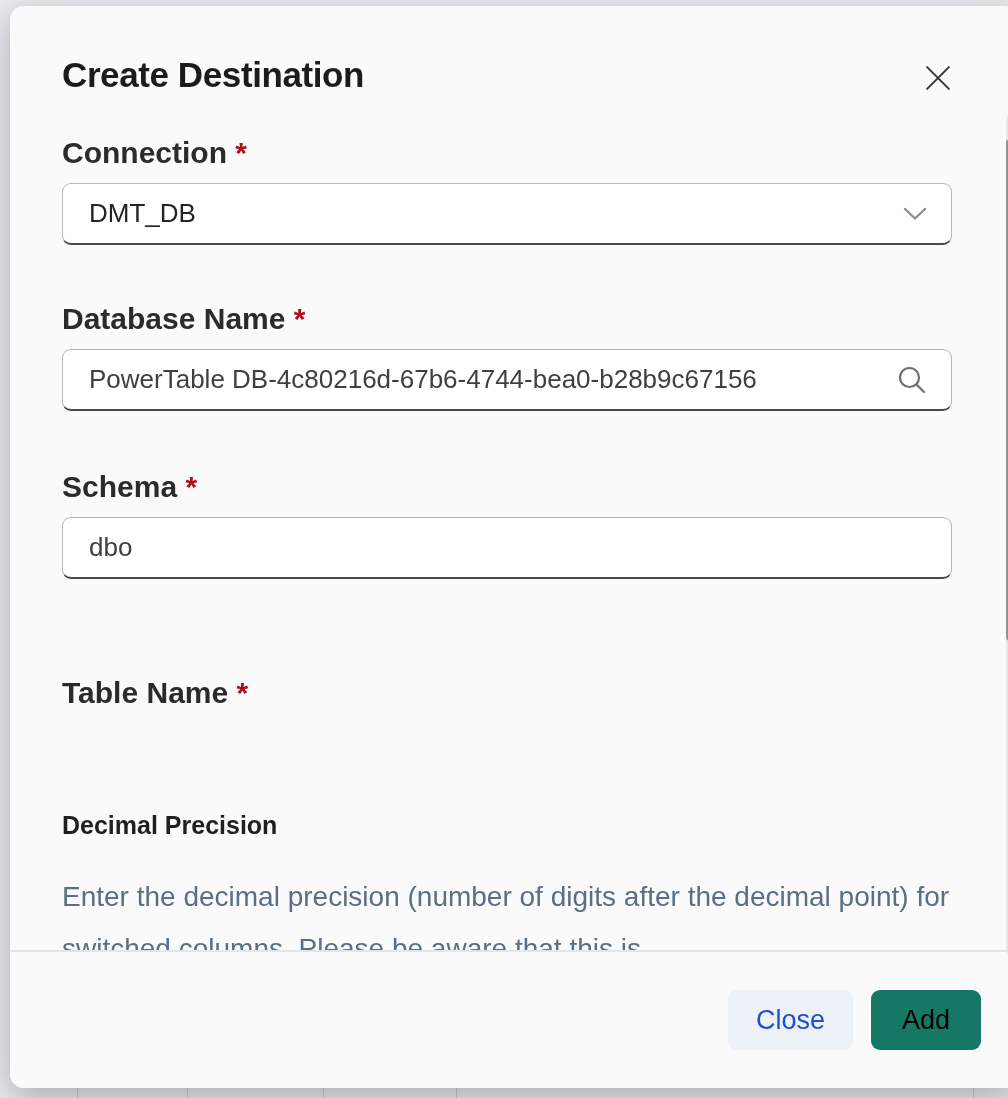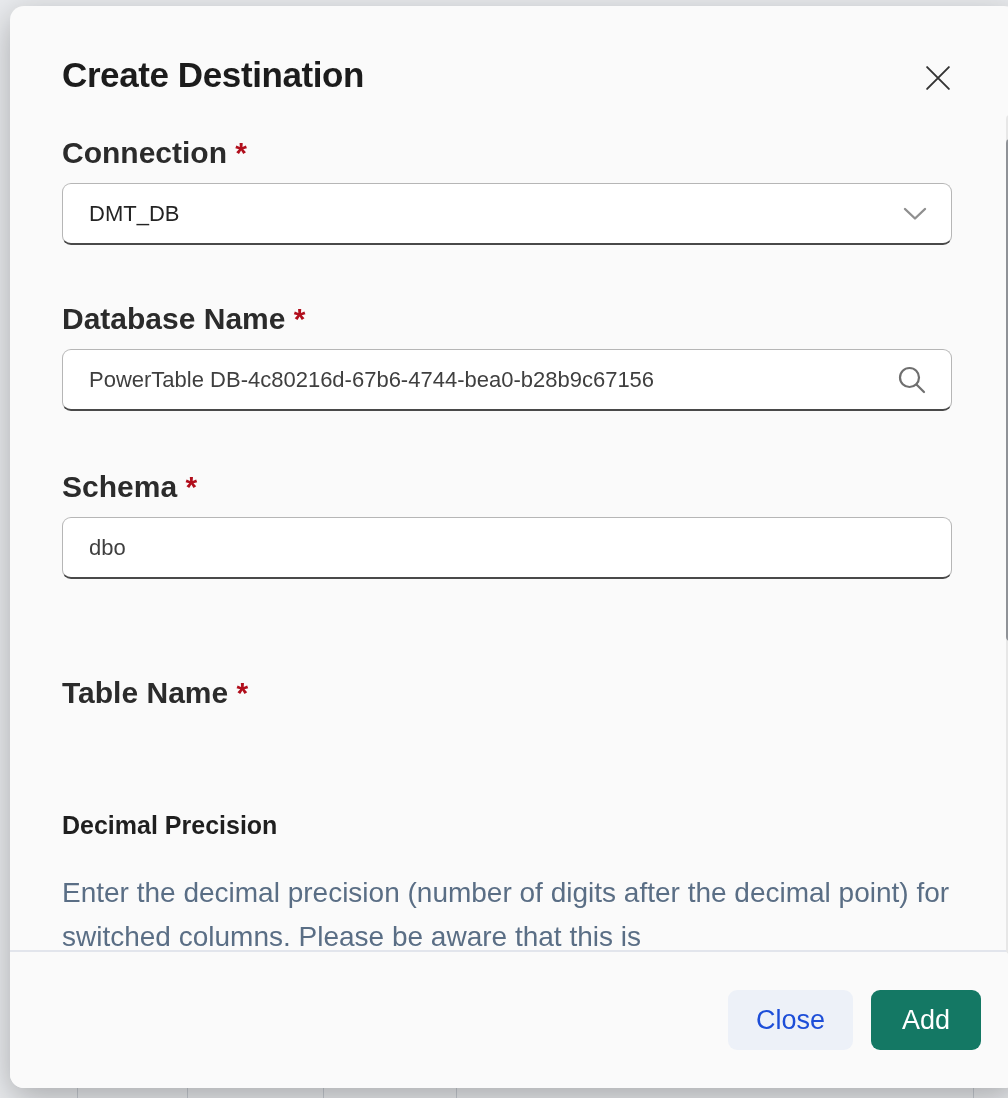--- a/index.html
+++ b/index.html
@@ -84,21 +84,21 @@
   }
   .text-input {
     width: 100%;
     height: 62px;
     background: #ffffff;
     border: 1px solid #b6b6b6;
     border-bottom: 2px solid #494949;
     border-radius: 9px;
     padding: 0 64px 0 26px;
     font-family: "Liberation Sans", "DejaVu Sans", sans-serif;
-    font-size: 22px;
+    font-size: 26px;
     color: #3f3f3f;
     outline: none;
     text-overflow: clip;
     white-space: nowrap;
     overflow: hidden;
   }
   .text-input.dark { color: #242424; }
   .trailing-icon {
     position: absolute;
     right: 24px;
@@ -112,21 +112,21 @@
     margin-top: 100px;
     font-size: 25px;
     font-weight: 700;
     color: #1f1f1f;
     line-height: 32px;
   }
   .section-desc {
     margin-top: 30px;
     width: 892px;
     font-size: 28px;
-    line-height: 44px;
+    line-height: 52px;
     color: #5a6e85;
   }
 
   
   .scroll-track {
     position: absolute;
     right: 4px;
     top: 109px;
     width: 8px;
     height: 839px;
@@ -168,21 +168,21 @@
   .btn-close {
     min-width: 125px;
     padding: 0 26px;
     background: #edf1f8;
     color: #1d4ed8;
   }
   .btn-add {
     min-width: 110px;
     padding: 0 30px;
     background: #147864;
-    color: #ffffff;
+    color: #000000;
   }
 </style>
 </head>
 <body>
 
 <div class="bg-line" style="left:77px"></div>
 <div class="bg-line" style="left:187px"></div>
 <div class="bg-line" style="left:323px"></div>
 <div class="bg-line" style="left:456px"></div>
 <div class="bg-line" style="left:973px"></div>

